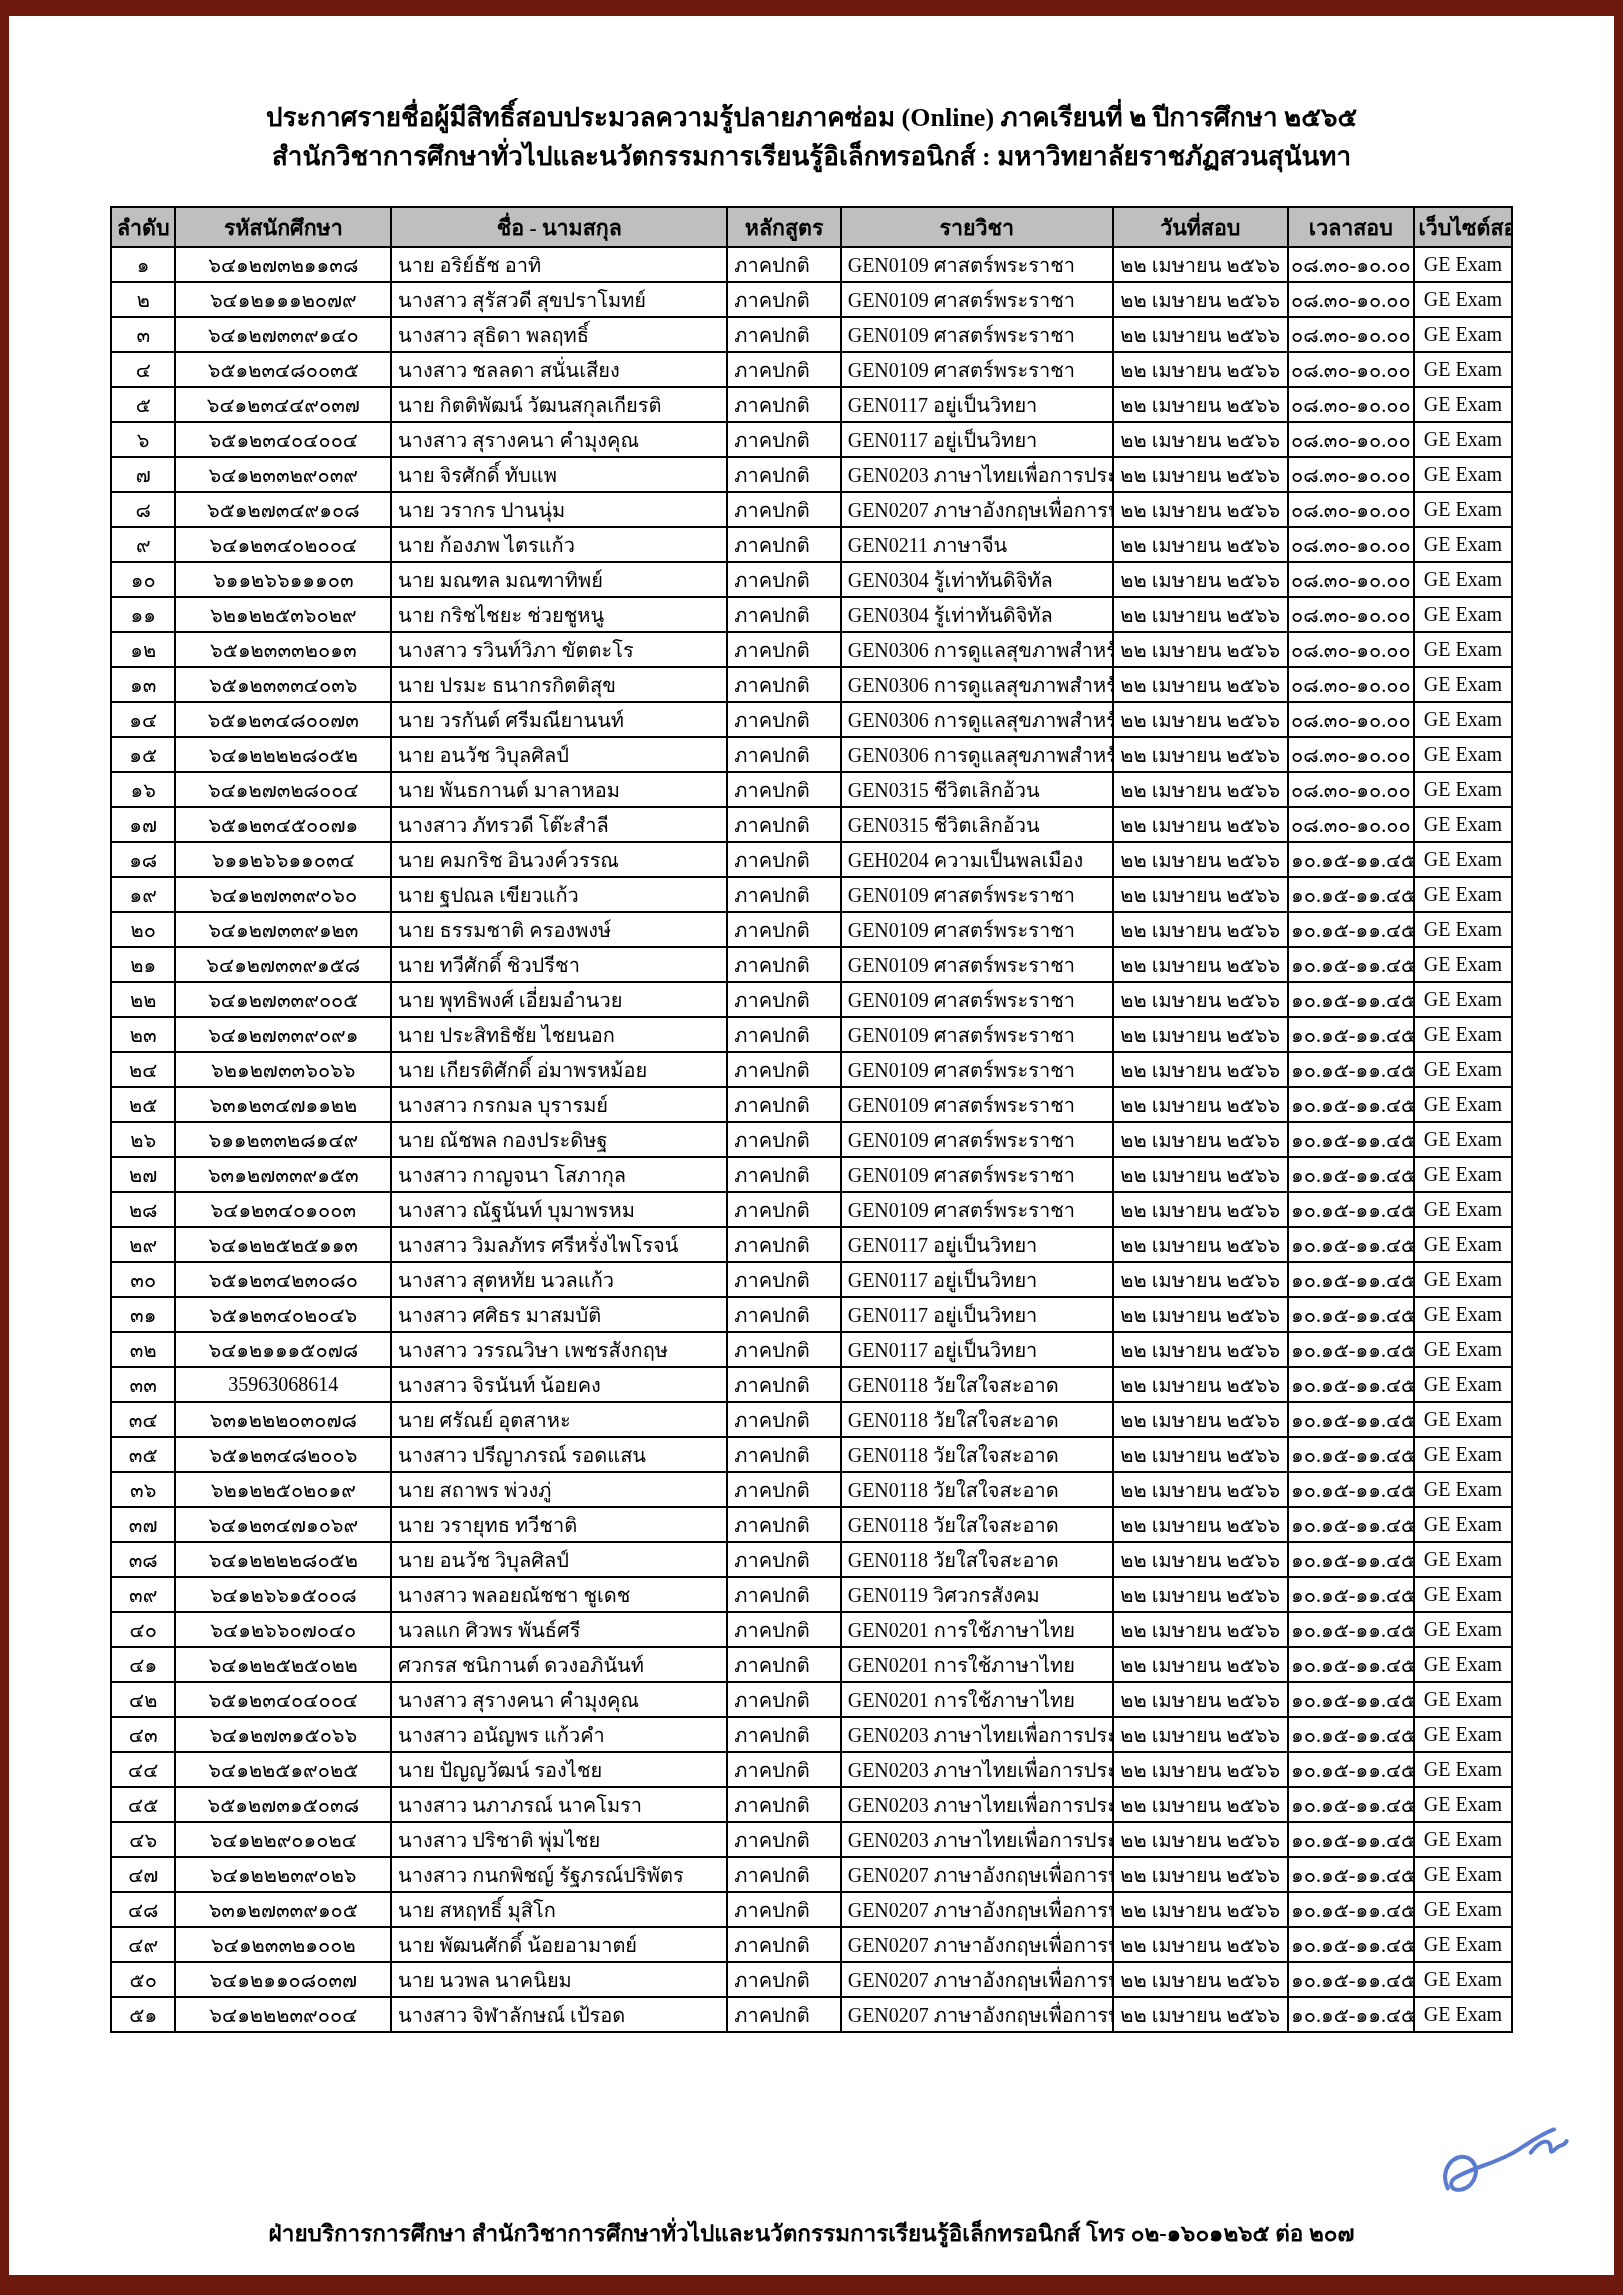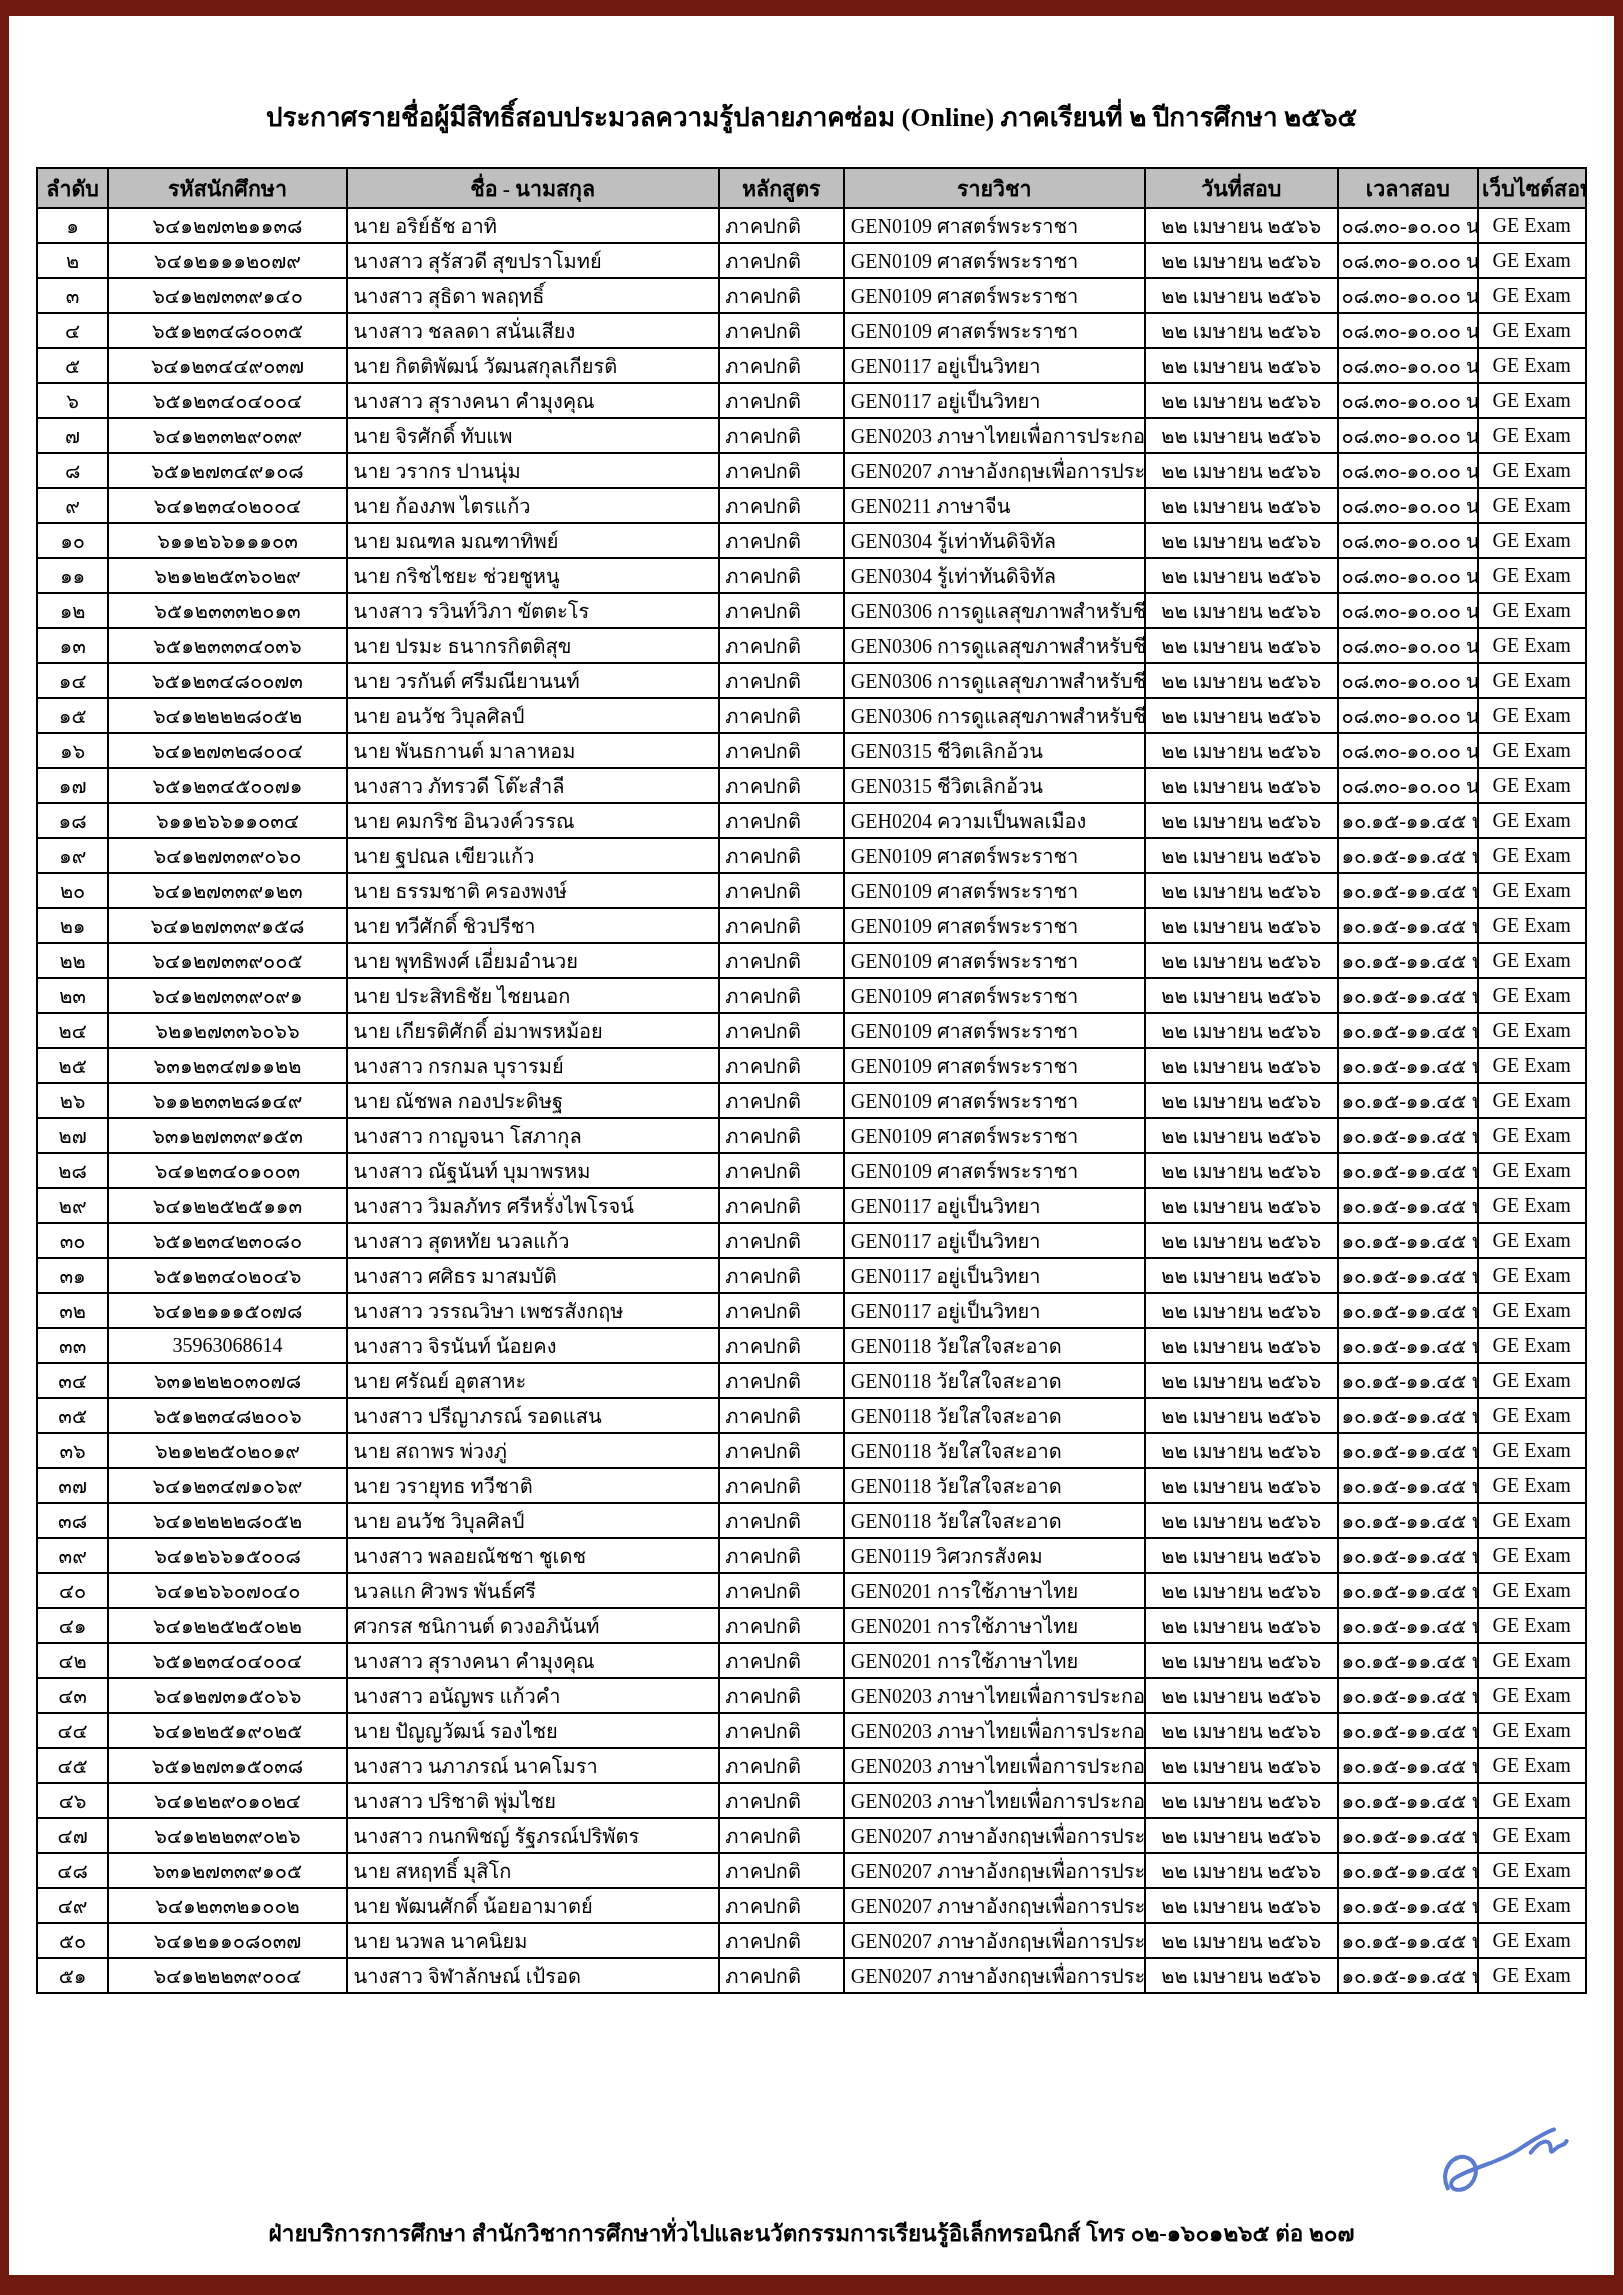--- a/index.html
+++ b/index.html
@@ -17,21 +17,21 @@
   }
   .page{
     position:absolute;left:9.2px;right:9.2px;top:16px;bottom:19.6px;
     background:#ffffff;overflow:hidden;
   }
   .title-block{
     padding-top:82px;text-align:center;font-weight:bold;
     font-size:26px;line-height:39px;
   }
   .exam-table{
-    width:1551px;margin:30px auto 0 auto;
+    width:1403px;margin:30px auto 0 auto;
     border-collapse:collapse;table-layout:fixed;
   }
   .exam-table th{
     background:var(--header-bg);
     border:2.9px solid var(--border-col);
     height:38px;font-size:21.4px;font-weight:bold;
     padding:0 3.5px;overflow:hidden;white-space:nowrap;
   }
   .exam-table td{
     border:2.3px solid var(--border-col);
@@ -58,20 +58,21 @@
   }
   .signature svg{width:100%;height:100%;}
 </style>
 </head>
 <body>
 
 <div class="page">
 
   <div class="title-block">
     <div>ประกาศรายชื่อผู้มีสิทธิ์สอบประมวลความรู้ปลายภาคซ่อม (Online) ภาคเรียนที่ ๒ ปีการศึกษา ๒๕๖๕</div>
+    <div>สำนักวิชาการศึกษาทั่วไปและนวัตกรรมการเรียนรู้อิเล็กทรอนิกส์ : มหาวิทยาลัยราชภัฏสวนสุนันทา</div>
   </div>
 
   <table class="exam-table">
     <colgroup>
       <col class="w-order">
         <col class="w-id">
         <col class="w-name">
         <col class="w-program">
       <col class="w-course">
         <col class="w-date">

